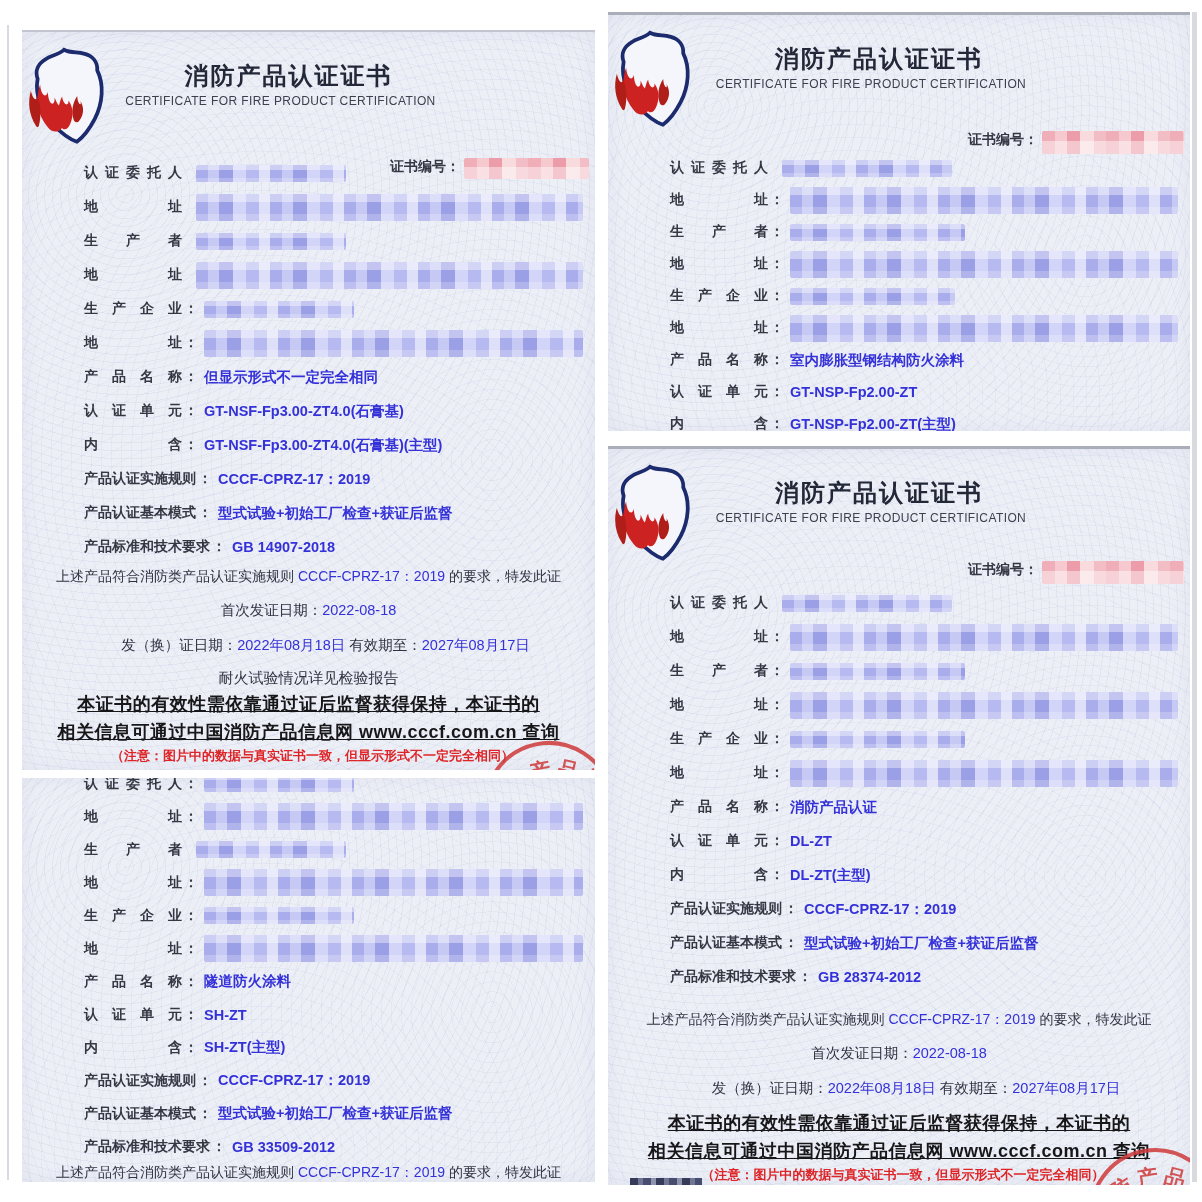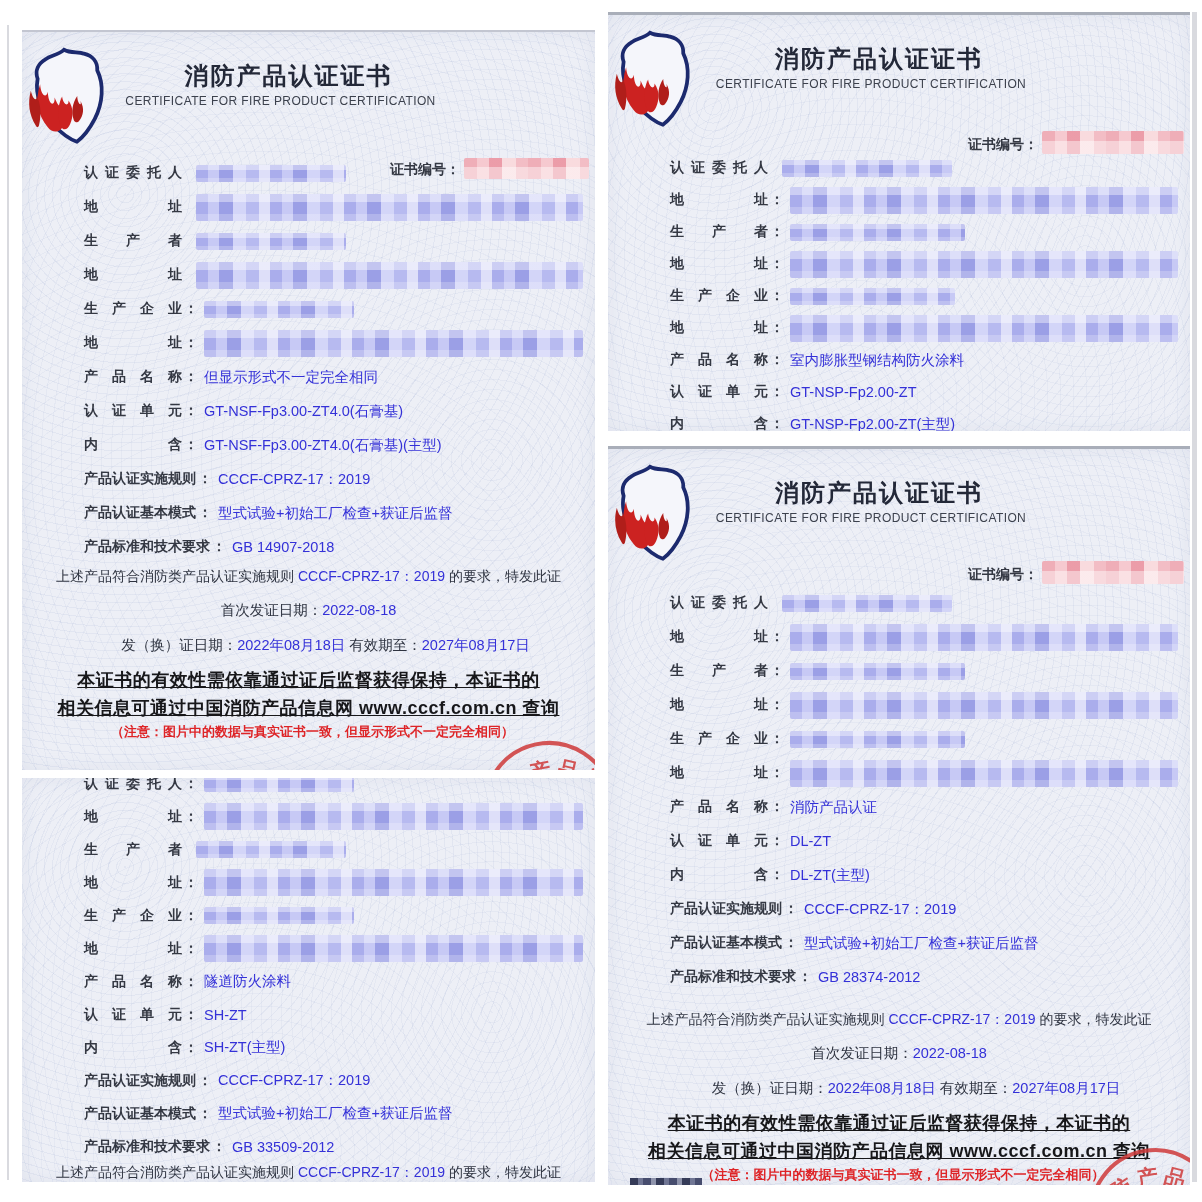--- a/index.html
+++ b/index.html
@@ -18,40 +18,40 @@
   .cert-c{left:608px;top:12px;width:582px;height:416px;border-top:3px solid #a9aeb9;}
   .cert-d{left:608px;top:446px;width:582px;height:736px;border-top:3px solid #a9aeb9;}
   
   .hdr{position:absolute;left:40px;right:80px;text-align:center;}
   .title{position:absolute;left:0;right:0;top:28px;font-size:24px;font-weight:700;
          letter-spacing:2px;color:#232838;white-space:nowrap;}
   .sub{position:absolute;left:0;right:16px;top:62px;font-size:12px;color:#3c414d;
        letter-spacing:.4px;white-space:nowrap;}
   .logo{position:absolute;left:2px;top:4px;width:92px;height:122px;}
   
-  .certno{position:absolute;right:6px;display:flex;align-items:flex-end;}
+  .certno{position:absolute;right:6px;display:flex;align-items:flex-start;}
   .certno-a{top:126px;}
   .certno-c{top:116px;}
   .certno-d{top:112px;}
   .cnl{font-size:14px;font-weight:600;color:#343843;margin-right:4px;white-space:nowrap;}
   .pinkblk{display:inline-block;width:125px;height:21px;border-radius:2px;background-image:
      linear-gradient(180deg, rgba(255,255,255,.12) 0 45%, rgba(255,255,255,.5) 45%),
      repeating-linear-gradient(90deg,#eda3ae 0 13px,#f5c2c9 13px 25px,#e98f9d 25px 38px,#f8d6da 38px 52px,#f1b4bd 52px 64px);}
   .certno-c .pinkblk,.certno-d .pinkblk{width:142px;height:23px;}
   
   .rows{position:absolute;left:0;right:12px;}
   .rows-a{top:124px;--pitch:34px;}
   .rows-b{top:-11px;--pitch:33px;}
   .rows-c{top:137px;--pitch:32px;}
   .rows-d{top:137px;--pitch:34px;}
   .row{height:var(--pitch,34px);display:flex;align-items:center;padding-left:62px;}
   .lab{display:block;min-width:98px;font-size:14px;font-weight:600;color:#343843;
        text-align:justify;text-align-last:justify;white-space:nowrap;}
   .col{font-size:14px;font-weight:600;color:#343843;margin:0 6px 0 2px;min-width:6px;}
-  .val{font-size:14.5px;font-weight:400;color:#3431d8;white-space:nowrap;}
+  .val{font-size:14.5px;font-weight:700;color:#3431d8;white-space:nowrap;}
   .blk{display:inline-block;border-radius:2px;background-image:
      linear-gradient(180deg, rgba(255,255,255,.40) 0 30%, rgba(255,255,255,0) 30% 75%, rgba(255,255,255,.22) 75%),
      repeating-linear-gradient(90deg,#aaadec 0 12px,#c7c9f5 12px 23px,#9b9fe6 23px 37px,#d3d5f8 37px 50px,#b7baf0 50px 63px,#dedff9 63px 74px);}
   .blk1{height:17px;}
   .blk2{height:27px;}
   
   .ftr{position:absolute;left:0;right:0;text-align:center;}
   .ftr-a{top:533px;}
   .ftr-b{top:383px;}
   .ftr-d{top:559px;}
@@ -160,20 +160,21 @@
         <div class="row">
           <span class="lab">产品标准和技术要求</span>
           <span class="col">：</span>
           <span class="val">GB 14907-2018</span>
         </div>
       </div>
     <div class="ftr ftr-a">
         <div class="fl fl-statement"><span class="c-d">上述产品符合消防类产品认证实施规则 </span><span class="c-b">CCCF-CPRZ-17：2019</span><span class="c-d"> 的要求，特发此证</span></div>
         <div class="fl fl-date"><span class="c-d">首次发证日期：</span><span class="c-b">2022-08-18</span></div>
         <div class="fl fl-issue"><span class="c-d">发（换）证日期：</span><span class="c-b">2022年08月18日</span><span class="c-d"> 有效期至：</span><span class="c-b">2027年08月17日</span></div>
+        <div class="fl fl-plain"><span class="c-d">耐火试验情况详见检验报告</span></div>
         <div class="fl fl-bold"><span class="c-k">本证书的有效性需依靠通过证后监督获得保持，本证书的</span></div>
         <div class="fl fl-bold"><span class="c-k">相关信息可通过中国消防产品信息网 www.cccf.com.cn 查询</span></div>
         <div class="fl fl-red"><span class="c-r">（注意：图片中的数据与真实证书一致，但显示形式不一定完全相同）</span></div>
       </div>
     <svg class="stamp stamp-a" viewBox="0 0 150 150">
       <circle cx="75" cy="75" r="64" fill="none" stroke="#cf3a3a" stroke-width="4"></circle>
       <path id="arc-a" d="M 18 86 A 60 60 0 0 1 132 86" fill="none"></path>
       <text fill="#cf3a3a" font-size="21" font-weight="bold" letter-spacing="4">
         <textPath href="#arc-a" startOffset="9%">消防产品认证</textPath>
       </text>

